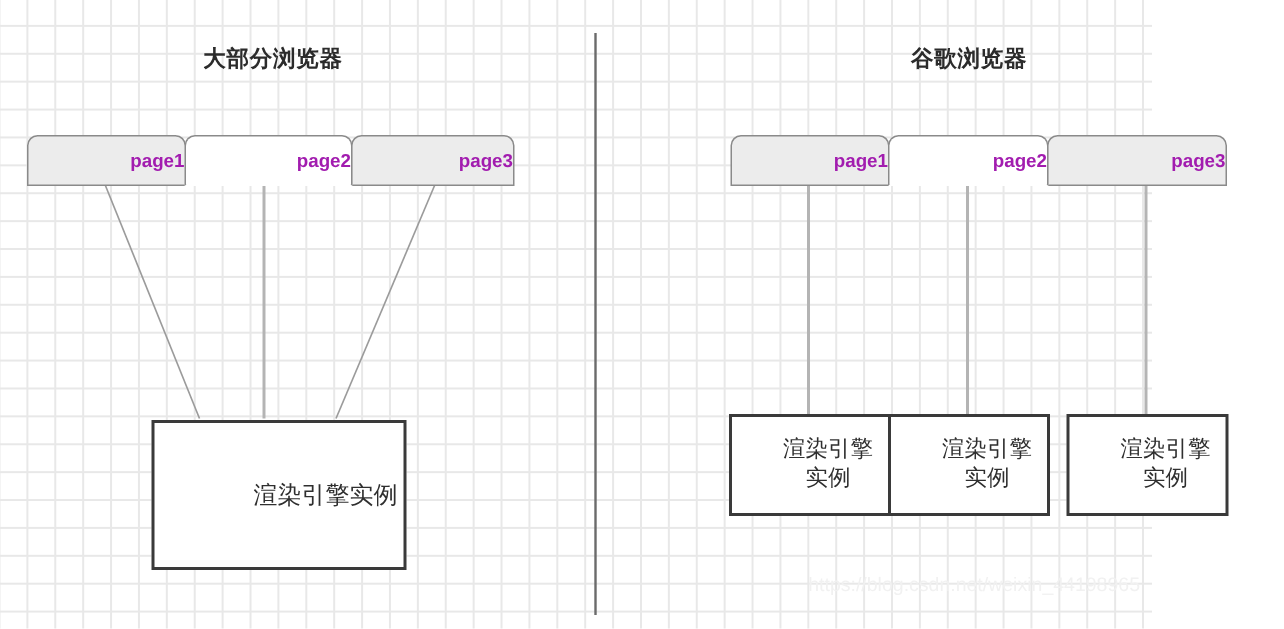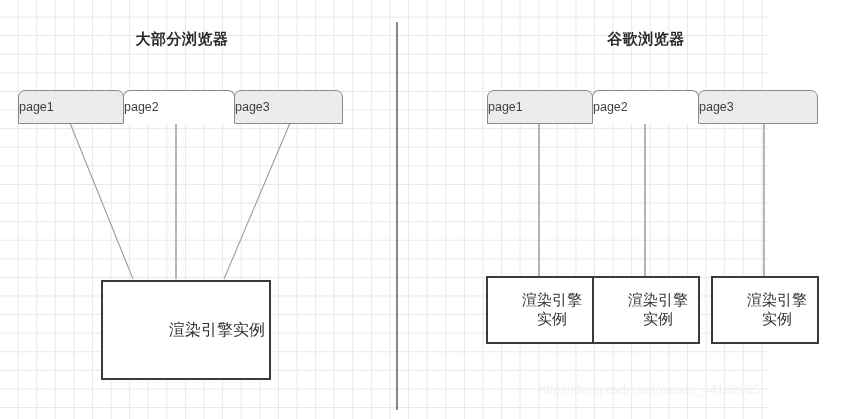--- a/index.html
+++ b/index.html
@@ -59,25 +59,26 @@
   #tabbar-right { left: 487px; top: 90px; width: 331px; }
 
   .tab {
     position: absolute;
     top: 0;
     height: 34px;
     box-sizing: border-box;
     border: 1px solid #8a8a8a;
     border-radius: 7px 7px 0 0;
     background: #ececec;
-    color: #404040;
+    color: #a21caf;
     font-size: 12.5px;
     line-height: 33px;
-    text-align: left;
+    text-align: right;
     white-space: nowrap;
+    font-weight: bold;
   }
   .tab.active {
     background: #ffffff;
     border-bottom-color: #ffffff;
     z-index: 3;
   }
   .tab.inactive { z-index: 1; }
 
   
   .engine-box {

